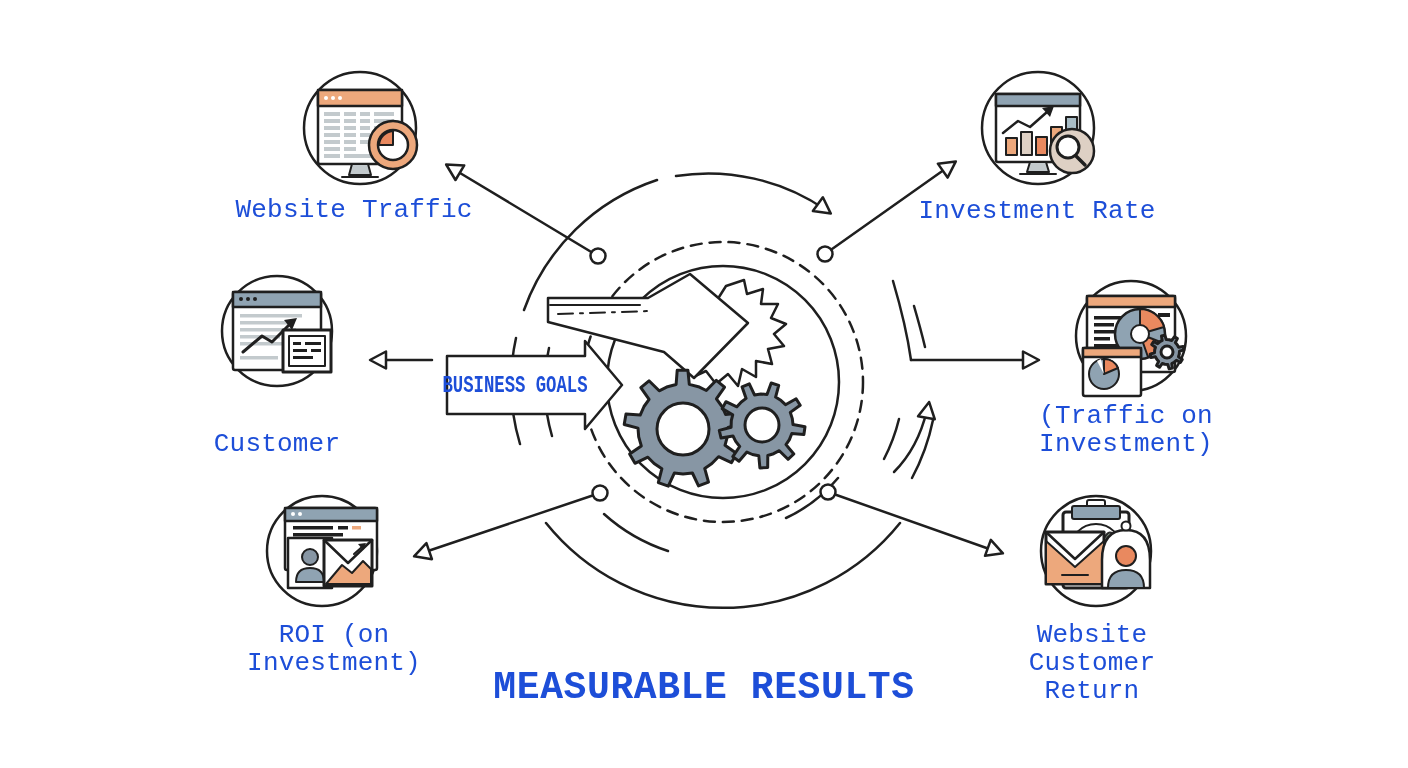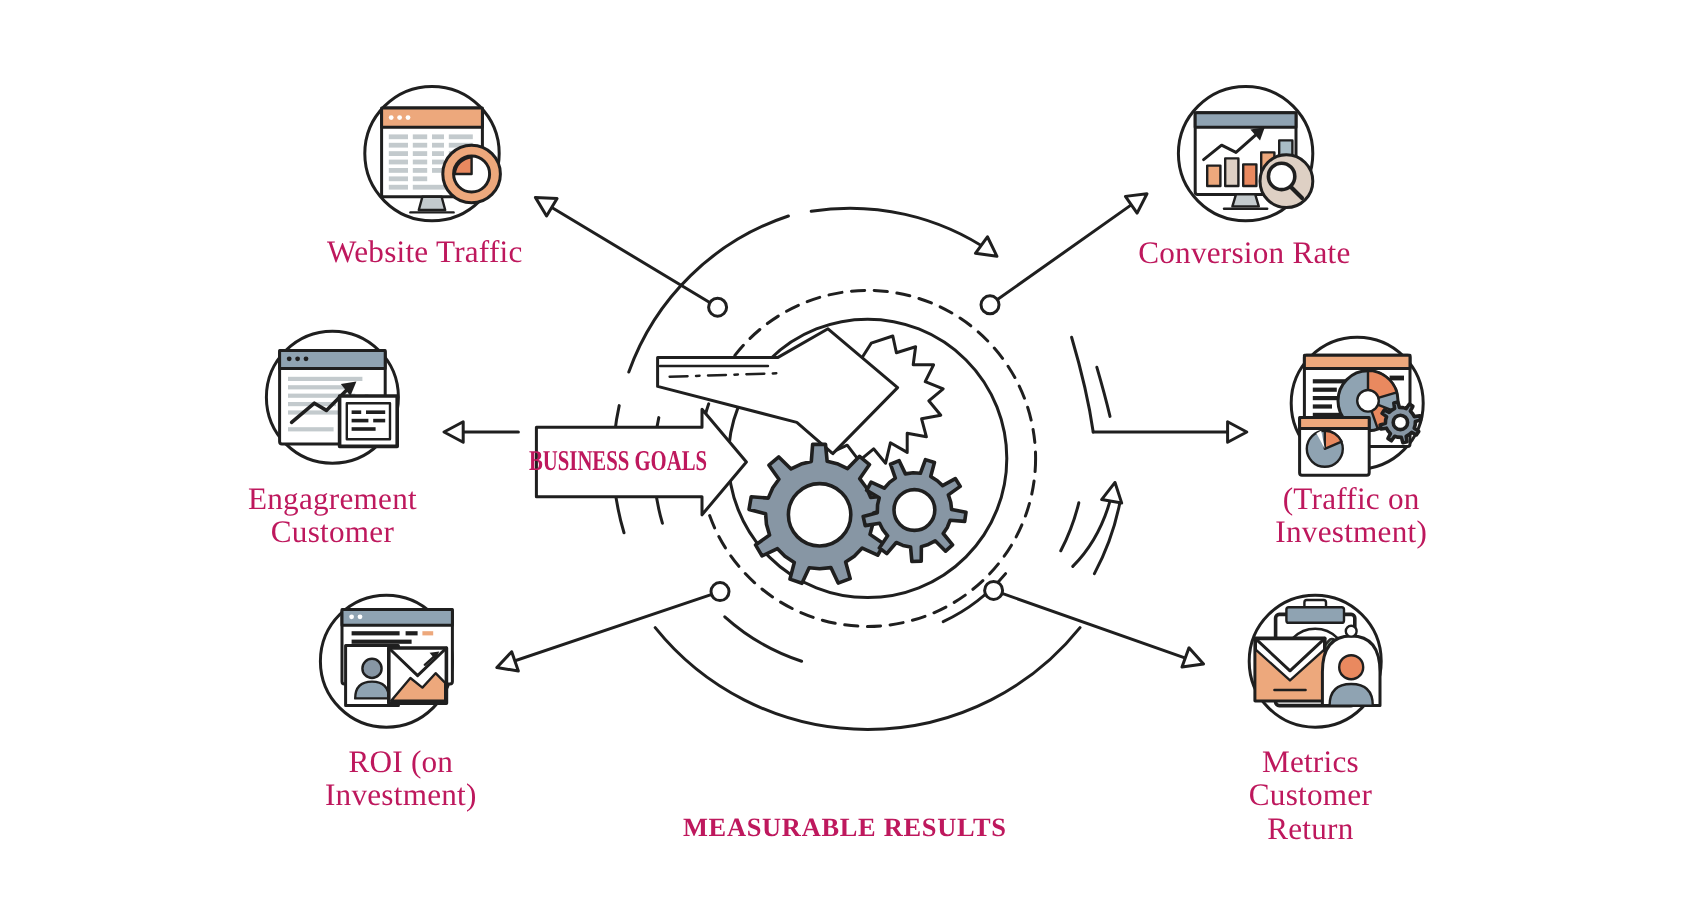--- a/index.html
+++ b/index.html
@@ -1,17 +1,17 @@
 <!DOCTYPE html>
 <html style="--c-ink: #1f1f1f; --c-orange: #edA87c; --c-orange_deep: #e9895f; --c-slate: #8fa3b2; --c-steel: #8796a4; --c-tan: #ded0c4; --c-sage: #9db6a0; --c-mauve: #b08689; --c-gray_light: #c3cacd; --c-bar_slate: #a9bdc6;"><head>
 <meta charset="utf-8">
 <style>
   html,body{margin:0;padding:0;background:#fff;}
   .stage{position:relative;width:1408px;height:768px;background:#fff;overflow:hidden;
-         font-family:Liberation Serif, serif;color:#be185d;}
+         font-family:Liberation Mono, monospace;color:#1d4ed8;}
   svg{position:absolute;left:0;top:0;}
   
   .s  {stroke:var(--c-ink);stroke-width:2.5;stroke-linejoin:round;stroke-linecap:round;}
   .s2 {stroke:var(--c-ink);stroke-width:2;stroke-linejoin:round;stroke-linecap:round;}
   .s3 {stroke:var(--c-ink);stroke-width:3;stroke-linejoin:round;stroke-linecap:round;}
   .s35{stroke:var(--c-ink);stroke-width:3.5;stroke-linejoin:round;stroke-linecap:round;}
   .sn {stroke:none;}
   
   .f-none{fill:none;}
   .f-white{fill:#ffffff;}
@@ -20,21 +20,21 @@
   .f-odeep{fill:var(--c-orange_deep);}
   .f-slate{fill:var(--c-slate);}
   .f-steel{fill:var(--c-steel);}
   .f-tan{fill:var(--c-tan);}
   .f-mauve{fill:var(--c-mauve);}
   .f-lt{fill:var(--c-gray_light);}
   .f-bslate{fill:var(--c-bar_slate);}
   .label{position:absolute;text-align:center;font-size:26px;font-weight:500;
          line-height:28px;letter-spacing:0.2px;transform:translateX(-50%);white-space:nowrap;}
   .title{position:absolute;left:50%;top:666px;transform:translateX(-50%);
-         font-size:22px;font-weight:600;letter-spacing:0.6px;white-space:nowrap;margin-top:11px;}
+         font-size:38px;font-weight:600;letter-spacing:0.6px;white-space:nowrap;}
   .bg-label{position:absolute;left:440px;top:356px;width:150px;height:58px;
             display:flex;align-items:center;justify-content:center;
             font-size:24px;font-weight:700;transform:scaleX(0.72);transform-origin:50% 50%;
             white-space:nowrap;}
 </style>
 </head>
 <body>
 
 <div class="stage">
 
@@ -279,35 +279,35 @@
     <circle class="f-white s2" cx="1126" cy="526" r="4.5"></circle>
     <circle class="f-odeep s2" cx="1126" cy="556" r="10"></circle>
     <path class="f-slate s2" d="M 1108,588 Q 1108,570 1126,570 Q 1144,570 1144,588 Z"></path>
   </g>
 </svg>
 
 <div class="label" style="left:354px;top:196px">
   <span>Website Traffic</span>
 </div>
 <div class="label" style="left:1037px;top:197px">
-  <span>Conversion Rate</span>
+  <span>Investment Rate</span>
 </div>
 <div class="label" style="left:277px;top:402px">
-  <span>Engagrement</span><br>
+  <br>
   <span>Customer</span>
 </div>
 <div class="label" style="left:1126px;top:402px">
   <span>(Traffic on</span><br>
   <span>Investment)</span>
 </div>
 <div class="label" style="left:334px;top:621px">
   <span>ROI (on</span><br>
   <span>Investment)</span>
 </div>
 <div class="label" style="left:1092px;top:621px">
-  <span>Metrics</span><br>
+  <span>Website</span><br>
   <span>Customer</span><br>
   <span>Return</span>
 </div>
 <div class="bg-label">BUSINESS GOALS</div>
 <div class="title">MEASURABLE RESULTS</div>
 
 </div>
 
 </body></html>

